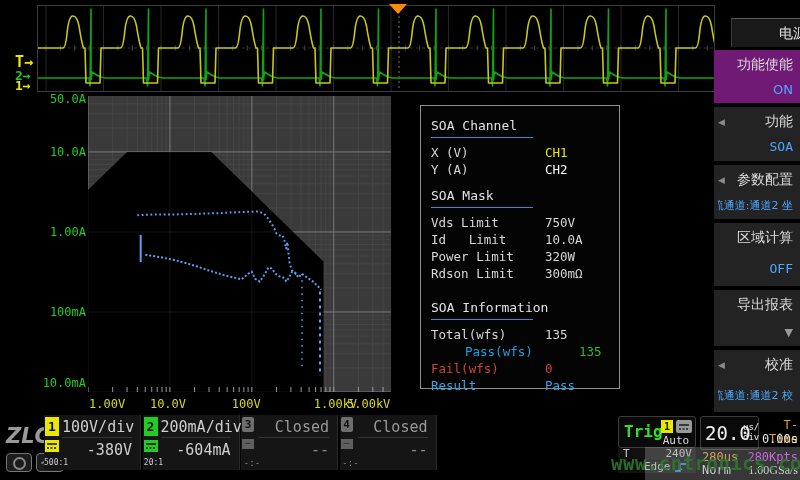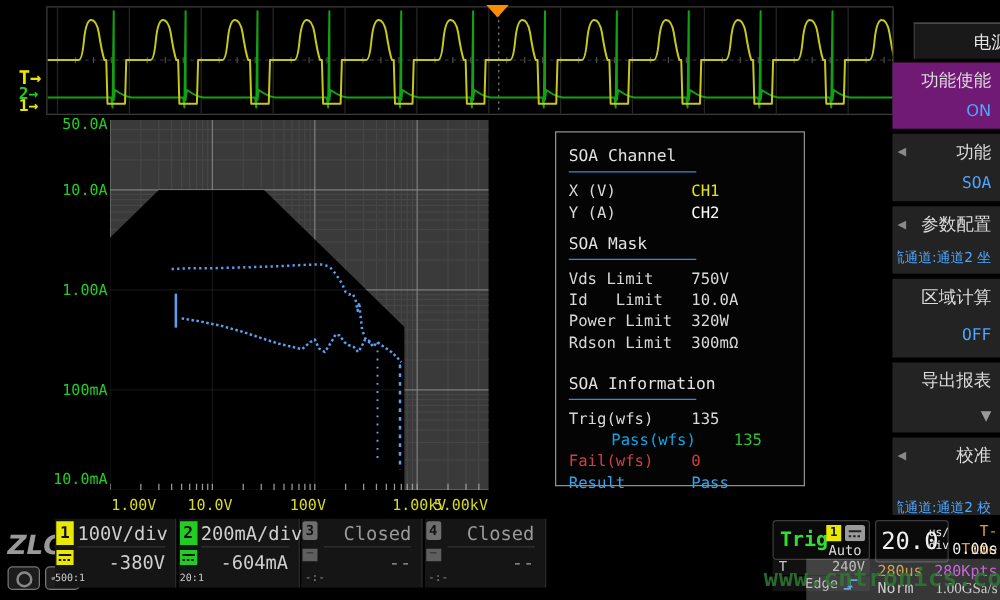--- a/index.html
+++ b/index.html
@@ -15,26 +15,26 @@
   .side-item.sel{background:#701a75;}
   .side-item .sub{display:block;margin-top:8px;color:#4da6ff;font-size:13px;}
   .side-item .subsmall{display:block;margin-top:9px;color:#4da6ff;font-size:11px;
                        white-space:nowrap;overflow:hidden;direction:rtl;}
   .larrow{position:absolute;left:4px;top:10px;color:#8a8a8a;font-size:9px;}
   #power-btn{left:714px;top:18px;width:84px;height:29px;background:#191919;color:#e6e6e6;
              font-size:14px;text-align:right;box-sizing:border-box;padding:6px 8px 0 0;
              border-top:1px solid #5a5a5a;border-left:1px solid #3c3c3c;cursor:pointer;margin-left:17px;}
 
   
-  #soa-panel{left:444px;top:105px;width:200px;height:284px;background:#040404;
+  #soa-panel{left:420px;top:105px;width:200px;height:284px;background:#040404;
              border:1px solid #8f8f8f;box-sizing:border-box;padding:10px 0 0 10px;
              color:#d8d8d8;font-size:12.5px;}
   .soa-title{color:#e2e2e2;font-size:13px;margin-top:2px;}
   .soa-underline{width:102px;height:1px;background:#2f8fd6;margin:4px 0 6px 0;}
-  .soa-row{display:flex;height:17px;line-height:17px;white-space:pre;}
+  .soa-row{display:flex;height:17px;line-height:17px;white-space:pre;gap:16px;}
   .soa-row .lbl{width:90px;}
   .soa-row .val{margin-left:8px;}
 
   
   .ch-module{top:415px;height:55px;background:#151515;border-right:1px solid #2a2a2a;}
   .ch-scale{position:absolute;left:18px;right:8px;top:3px;height:19px;line-height:19px;
             color:#cfcfcf;font-size:15px;text-align:right;border-bottom:1px solid #333;}
   .ch-off .ch-scale{color:#9a9a9a;}
   .ch-val{position:absolute;left:18px;right:8px;top:26px;height:19px;line-height:19px;
           color:#cfcfcf;font-size:15px;text-align:right;}
@@ -277,21 +277,21 @@
     <div class="soa-row"><span class="lbl">X (V)</span><span class="val" style="color: rgb(232, 232, 0);">CH1</span></div>
     <div class="soa-row"><span class="lbl">Y (A)</span><span class="val" style="color: #ffffff;">CH2</span></div>
     <div class="soa-title" style="margin-top:10px;">SOA Mask</div>
     <div class="soa-underline"></div>
     <div class="soa-row"><span class="lbl">Vds Limit</span><span class="val">750V</span></div>
     <div class="soa-row"><span class="lbl">Id   Limit</span><span class="val">10.0A</span></div>
     <div class="soa-row"><span class="lbl">Power Limit</span><span class="val">320W</span></div>
     <div class="soa-row"><span class="lbl">Rdson Limit</span><span class="val">300mΩ</span></div>
     <div class="soa-title" style="margin-top:18px;">SOA Information</div>
     <div class="soa-underline"></div>
-    <div class="soa-row"><span class="lbl" style="color: rgb(216, 216, 216);">Trig(wfs)</span><span class="val" style="color: rgb(216, 216, 216);">135</span></div>
+    <div class="soa-row"><span class="lbl" style="color: rgb(216, 216, 216);">Total(wfs)</span><span class="val" style="color: rgb(216, 216, 216);">135</span></div>
     <div class="soa-row"><span class="lbl" style="color: #0ea5e9; margin-left: 34px;">Pass(wfs)</span><span class="val" style="color: rgb(47, 191, 47);">135</span></div>
     <div class="soa-row"><span class="lbl" style="color: rgb(208, 64, 64);">Fail(wfs)</span><span class="val" style="color: rgb(208, 64, 64);">0</span></div>
     <div class="soa-row"><span class="lbl" style="color: rgb(54, 163, 232);">Result</span><span class="val" style="color: rgb(54, 163, 232);">Pass</span></div>
   </div>
 
   <div id="power-btn" class="abs cjk">电源</div>
 
   <div class="abs side-item sel cjk" style="top:50px;height:53px;">
     <span>功能使能</span>
     <span class="sub">ON</span>
@@ -310,21 +310,21 @@
     <span>区域计算</span>
     <span class="sub mono" style="margin-top:14px;">OFF</span>
   </div>
   <div class="abs side-item cjk" style="top:290px;height:56px;">
     <span>导出报表</span>
     <span class="sub" style="color:#9a9a9a;font-size:11px;margin-top:12px;">▼</span>
   </div>
   <div class="abs side-item cjk" style="top:350px;height:62px;">
     <span class="larrow">◀</span>
     <span>校准</span>
-    <span class="subsmall" style="margin-top:24px;">流通道:通道2 校</span>
+    <span class="subsmall" style="margin-top:14px;">流通道:通道2 校</span>
   </div>
 
   <div class="abs" style="left:6px;top:424px;color:#9a9a9a;font-size:21px;font-weight:bold;font-style:italic;font-family:'DejaVu Sans',sans-serif;">
     <span>ZLG</span><sup style="font-size:9px;font-style:normal;">®</sup>
   </div>
   <div class="abs" style="left:6px;top:453px;width:24px;height:17px;border:1px solid #777;border-radius:4px;background:#1c1c1c;">
     <div style="position:absolute;left:6px;top:3px;width:9px;height:9px;border:2px solid #888;border-radius:50%;"></div>
   </div>
   <div class="abs" style="left:36px;top:453px;width:26px;height:17px;border:1px solid #777;border-radius:4px;background:#1c1c1c;">
     <div style="position:absolute;left:4px;top:6px;width:14px;height:2px;background:#888;transform:rotate(-18deg);"></div>

